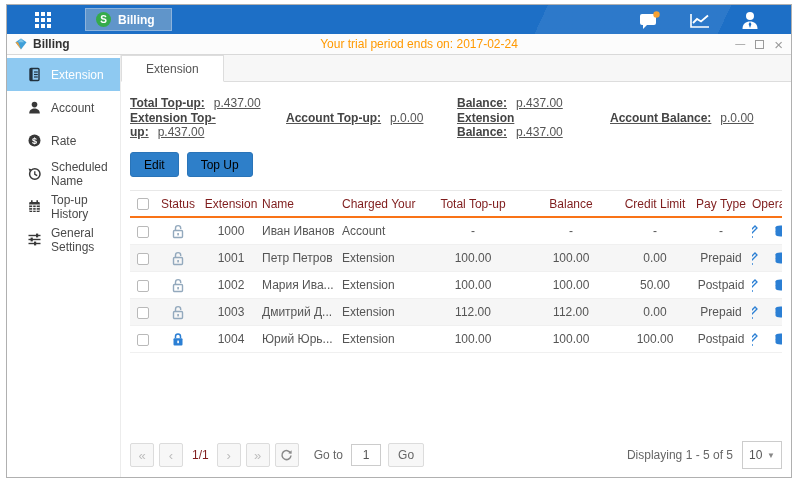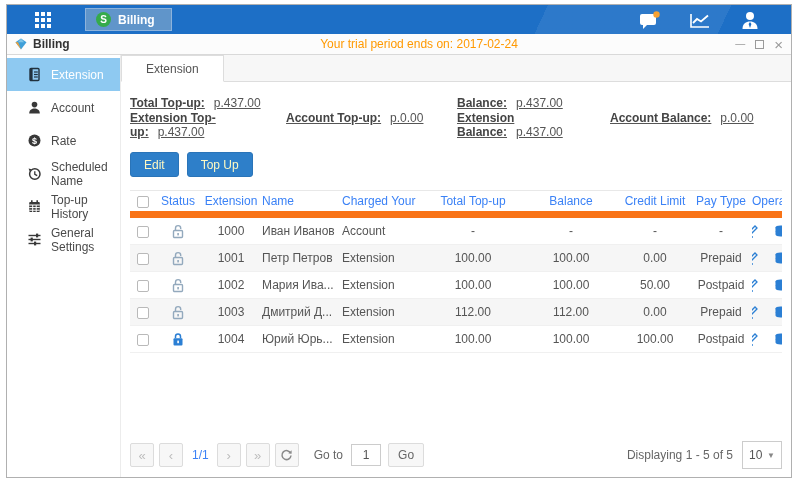--- a/index.html
+++ b/index.html
@@ -47,46 +47,46 @@
   .tab { height: 27px; margin-bottom: -1px; padding: 0 24px; background: #fff; border: 1px solid #dddddd;
     border-bottom: 1px solid #fff; display: flex; align-items: center; color: #555; cursor: pointer; }
 
   .content { flex: 1; position: relative; padding: 12px 9px 0 9px; }
 
   .summary { display: grid; grid-template-columns: 156px 171px 153px auto; row-gap: 1px; margin: 2px 0 13px 0; text-decoration: underline; }
   .pair .lbl { font-weight: bold; color: #444; }
   .pair .val { margin-left: 9px; color: #555; }
 
   .btn-row { display: flex; gap: 8px; margin-bottom: 13px; }
-  .btn-blue { background: #2e7fc9; border: 1px solid #2a74b8; color: #fef9c3; border-radius: 3px;
+  .btn-blue { background: #2e7fc9; border: 1px solid #2a74b8; color: #000000; border-radius: 3px;
     height: 25px; padding: 0 13px; font-size: 12px; font-family: inherit; cursor: pointer; }
 
   
   .tbl { border-top: 1px solid #e8e8e8; }
   .thead, .trow { display: flex; align-items: center; height: 27px; }
-  .thead { border-bottom: 7px solid #f97316; color: #3b82f6; }
+  .thead { border-bottom: 2px solid #f97316; color: #7f1d1d; }
   .trow { border-bottom: 1px solid #f0f0f0; }
   .tbody .trow:nth-child(even) { background: #f6f6f6; }
   .c { text-align: center; overflow: hidden; white-space: nowrap; }
   .c-cb { width: 26px; } .c-st { width: 44px; } .c-ext { width: 62px; } .c-name { width: 80px; text-align: left; }
   .c-ch { width: 82px; text-align: left; } .c-tt { width: 98px; } .c-bal { width: 98px; }
   .c-cl { width: 70px; } .c-pt { width: 62px; } .c-op { flex: 1; display: flex; justify-content: center; gap: 15px; align-items: center; }
   .thead .c-name, .thead .c-ch { text-align: left; }
   .cb { display: inline-block; width: 12px; height: 12px; border: 1px solid #b9b9b9; border-radius: 2px;
     background: #fff; vertical-align: middle; cursor: pointer; }
   .status-cell svg { vertical-align: middle; }
   .status-cell .icon-locked { display: none; }
   .status-cell.locked .icon-locked { display: inline; }
   .op-icon { cursor: pointer; display: inline-flex; }
 
   
   .pager { position: absolute; left: 9px; right: 9px; bottom: 8px; display: flex; align-items: center; color: #666; }
   .pg-btn { width: 24px; height: 24px; background: #f7f7f7; border: 1px solid #dcdcdc; border-radius: 2px;
     color: #bdbdbd; display: flex; align-items: center; justify-content: center; font-size: 13px; cursor: pointer; margin-right: 5px; }
-  .pg-ind { margin: 0 8px 0 4px; color: #3b82f6; }
+  .pg-ind { margin: 0 8px 0 4px; color: #7f1d1d; }
   .goto-lbl { margin: 0 8px 0 10px; }
   .goto-input { width: 30px; height: 22px; border: 1px solid #cccccc; text-align: center; font-size: 12px;
     font-family: inherit; color: #555; margin-right: 7px; }
   .go-btn { height: 24px; padding: 0 9px; background: #f7f7f7; border: 1px solid #dcdcdc; border-radius: 2px;
     font-size: 12px; font-family: inherit; color: #666; cursor: pointer; }
   .pager-right { margin-left: auto; display: flex; align-items: center; gap: 9px; }
   .psize { width: 40px; height: 28px; border: 1px solid #cccccc; background: #fff; display: flex;
     align-items: center; justify-content: space-between; padding: 0 6px; cursor: pointer; color: #555; }
   .psize .arrow { font-size: 8px; color: #888; }
 </style>

